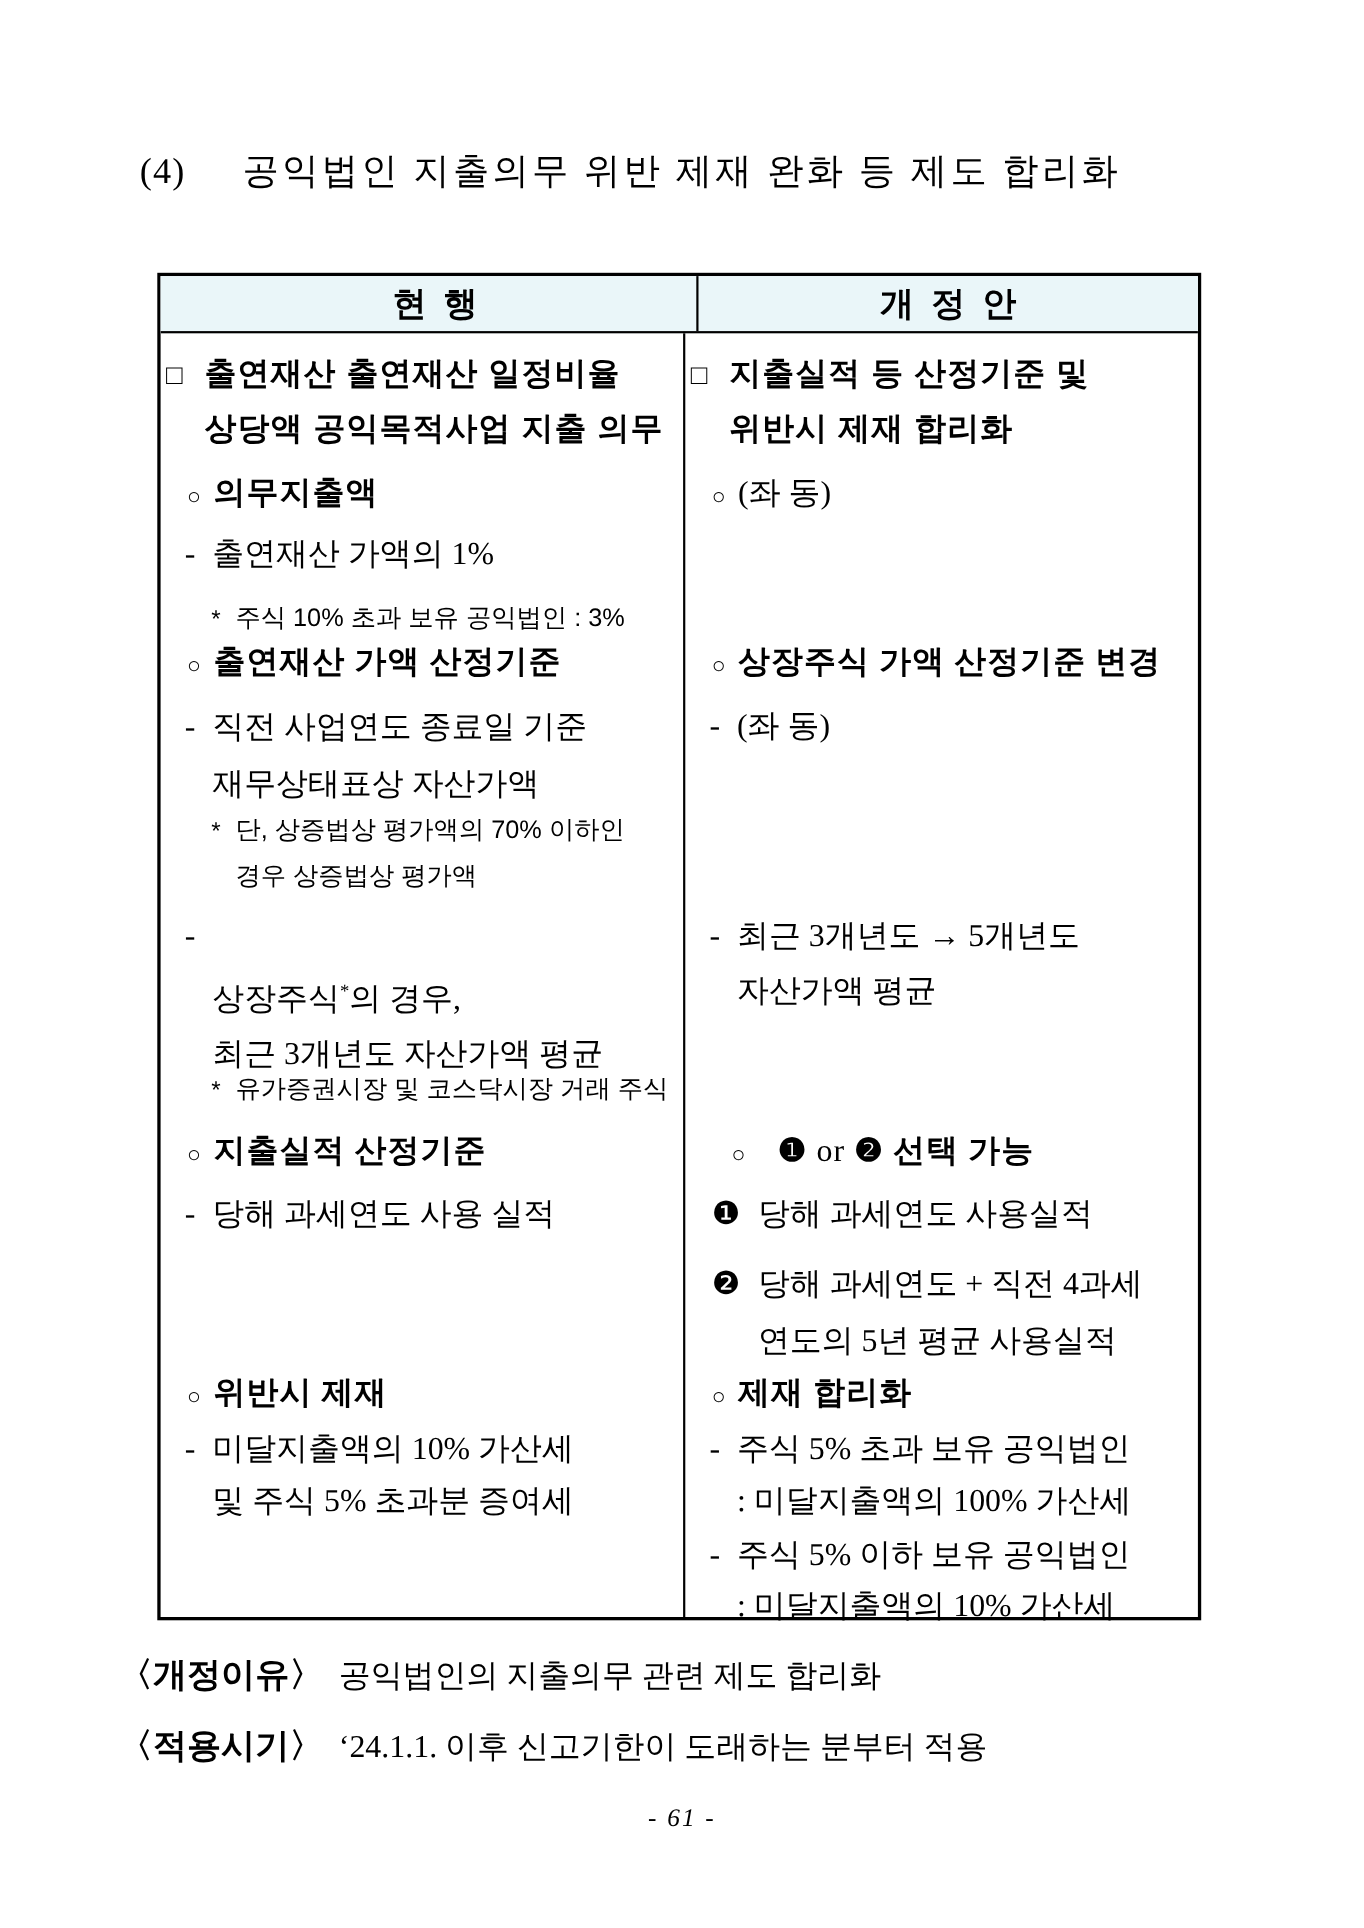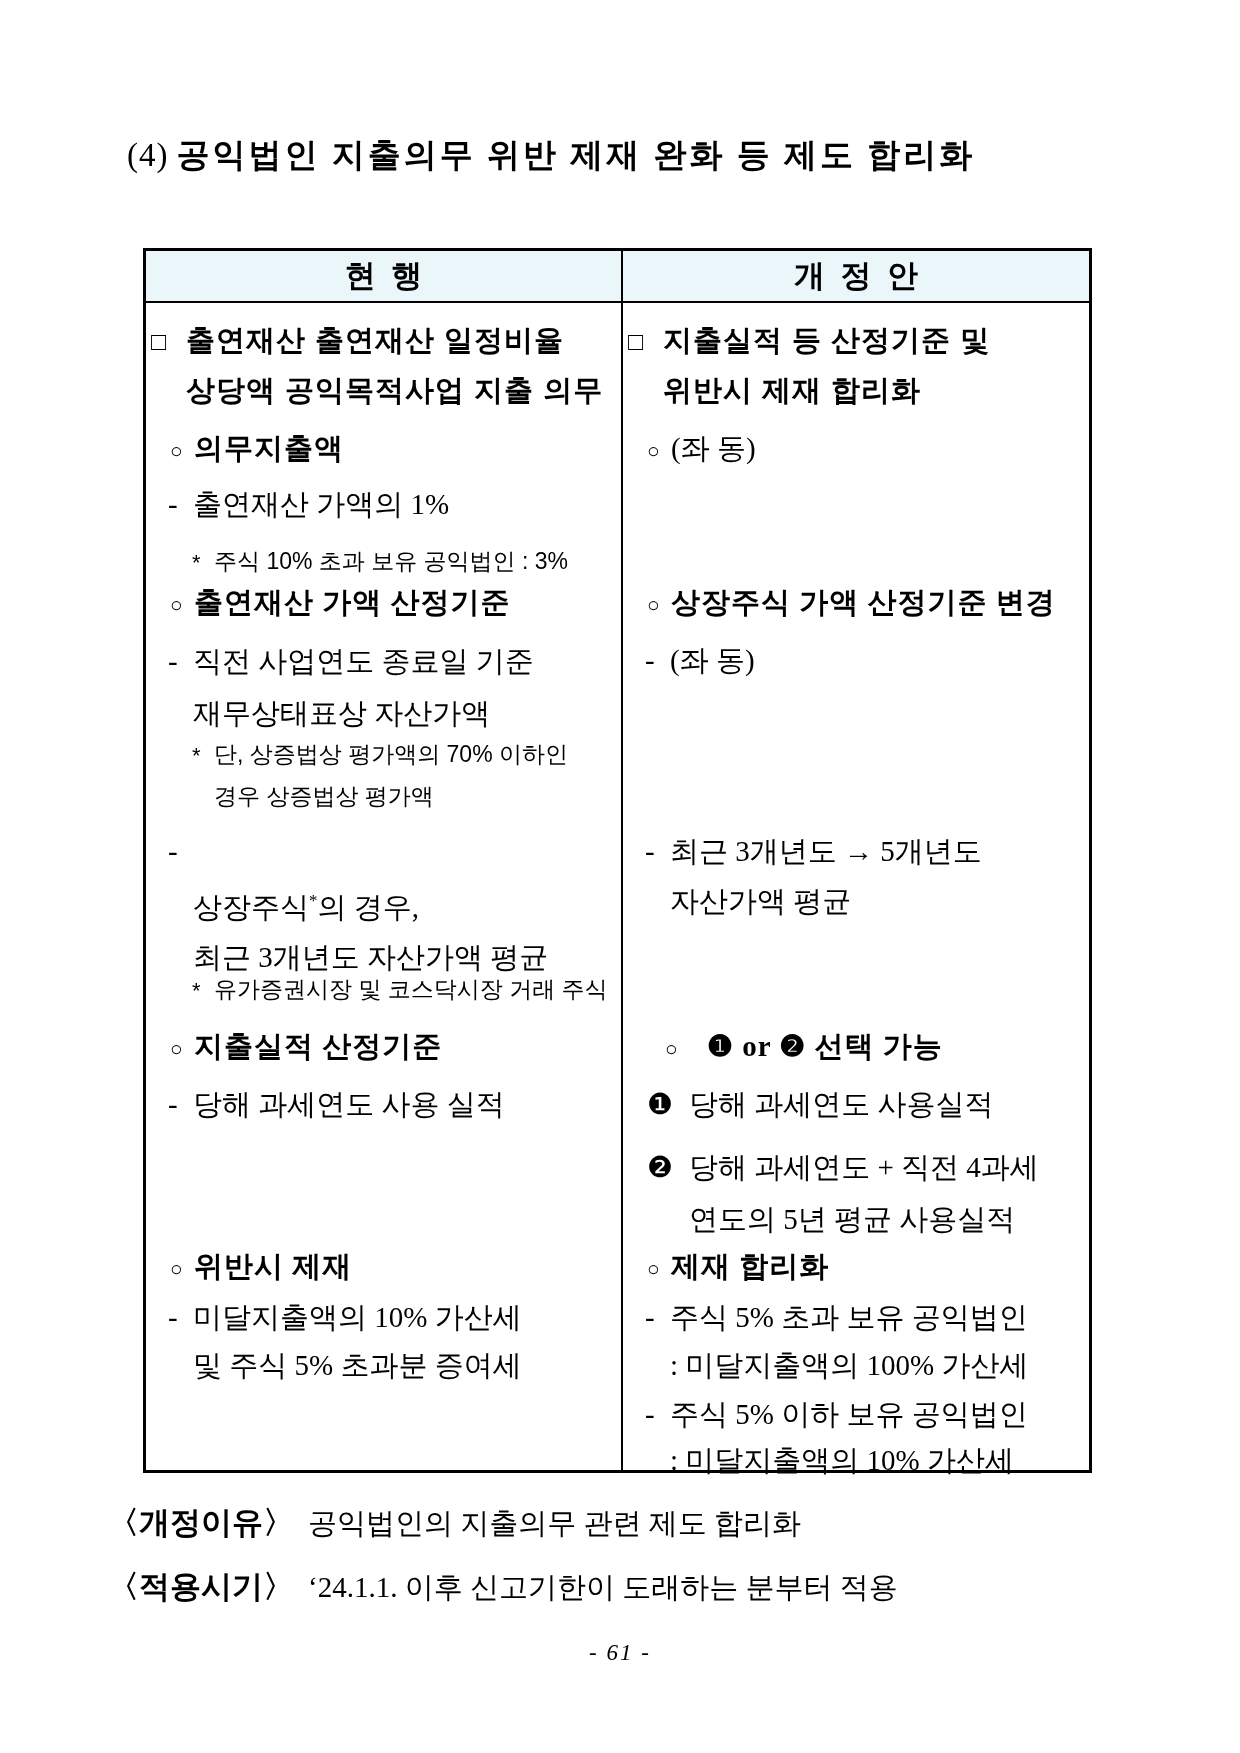--- a/index.html
+++ b/index.html
@@ -4,26 +4,26 @@
 <style>
   * { margin:0; padding:0; box-sizing:border-box; }
   body { background:#ffffff; }
   .page {
     position:relative; width:1240px; height:1753px; background:#ffffff;
     font-family:"Liberation Serif","DejaVu Serif",serif; color:#000;
   }
   
   .title { position:absolute; left:127px; top:133px; font-size:33px; letter-spacing:1px; white-space:nowrap; }
   .title .num { font-weight:normal; margin-right:8px; }
-  .title .txt { font-weight:bold; letter-spacing:3px; }
+  .title .txt { font-weight:normal; letter-spacing:3px;margin-left:44px; }
   .subtitle { position:absolute; left:178px; top:185px; font-size:27px; }
 
   
   .tbl { position:absolute; left:143px; top:248px; width:949px; height:1225px; border:3px solid #000; background:#fff; }
-  .tbl-header { display:flex; height:52px; background:#eaf6f9; border-bottom:2px solid #000; }
+  .tbl-header { display:flex; height:52px; background:#eaf6f9; border-bottom:2px solid #000;padding-left:12px; }
   .th { display:flex; align-items:center; justify-content:center; font-weight:bold; font-size:31px; white-space:pre; }
   .th-left  { width:477px; border-right:2px solid #000; }
   .th-right { flex:1; }
   .tbl-body { position:relative; display:flex; height:1168px; }
   .col { position:relative; }
   .col-left  { width:477px; border-right:2px solid #000; }
   .col-right { flex:1; }
 
   
   .blk { position:absolute; left:0; right:0; font-size:29px; line-height:50px; }
@@ -185,21 +185,21 @@
         </div>
 
         <div class="blk b-d" style="top:523px;">
           <span class="mk">-</span>
           <span class="ct"><span><span>최근 </span><span class="b">3개년도</span><span> → </span><span class="b">5개년도</span></span><br>
           <span class="b">자산가액 평균</span></span>
         </div>
 
         <div class="blk b-c indent2" style="top:718px;">
           <span class="mk">○</span>
-          <span class="ct"><span>❶</span><span style="font-weight:bold;text-align:right;"> or </span><span>❷</span><span> 선택 가능</span></span>
+          <span class="ct"><span>❶</span><span style="font-weight:normal;text-align:right;"> or </span><span>❷</span><span> 선택 가능</span></span>
         </div>
 
         <div class="blk b-num" style="top:776px;">
           <span class="mk">❶</span>
           <span class="ct">당해 과세연도 사용실적</span>
         </div>
 
         <div class="blk b-num lh52" style="top:838px;">
           <span class="mk">❷</span>
           <span class="ct"><span>당해 과세연도 + 직전 4과세</span><br>

